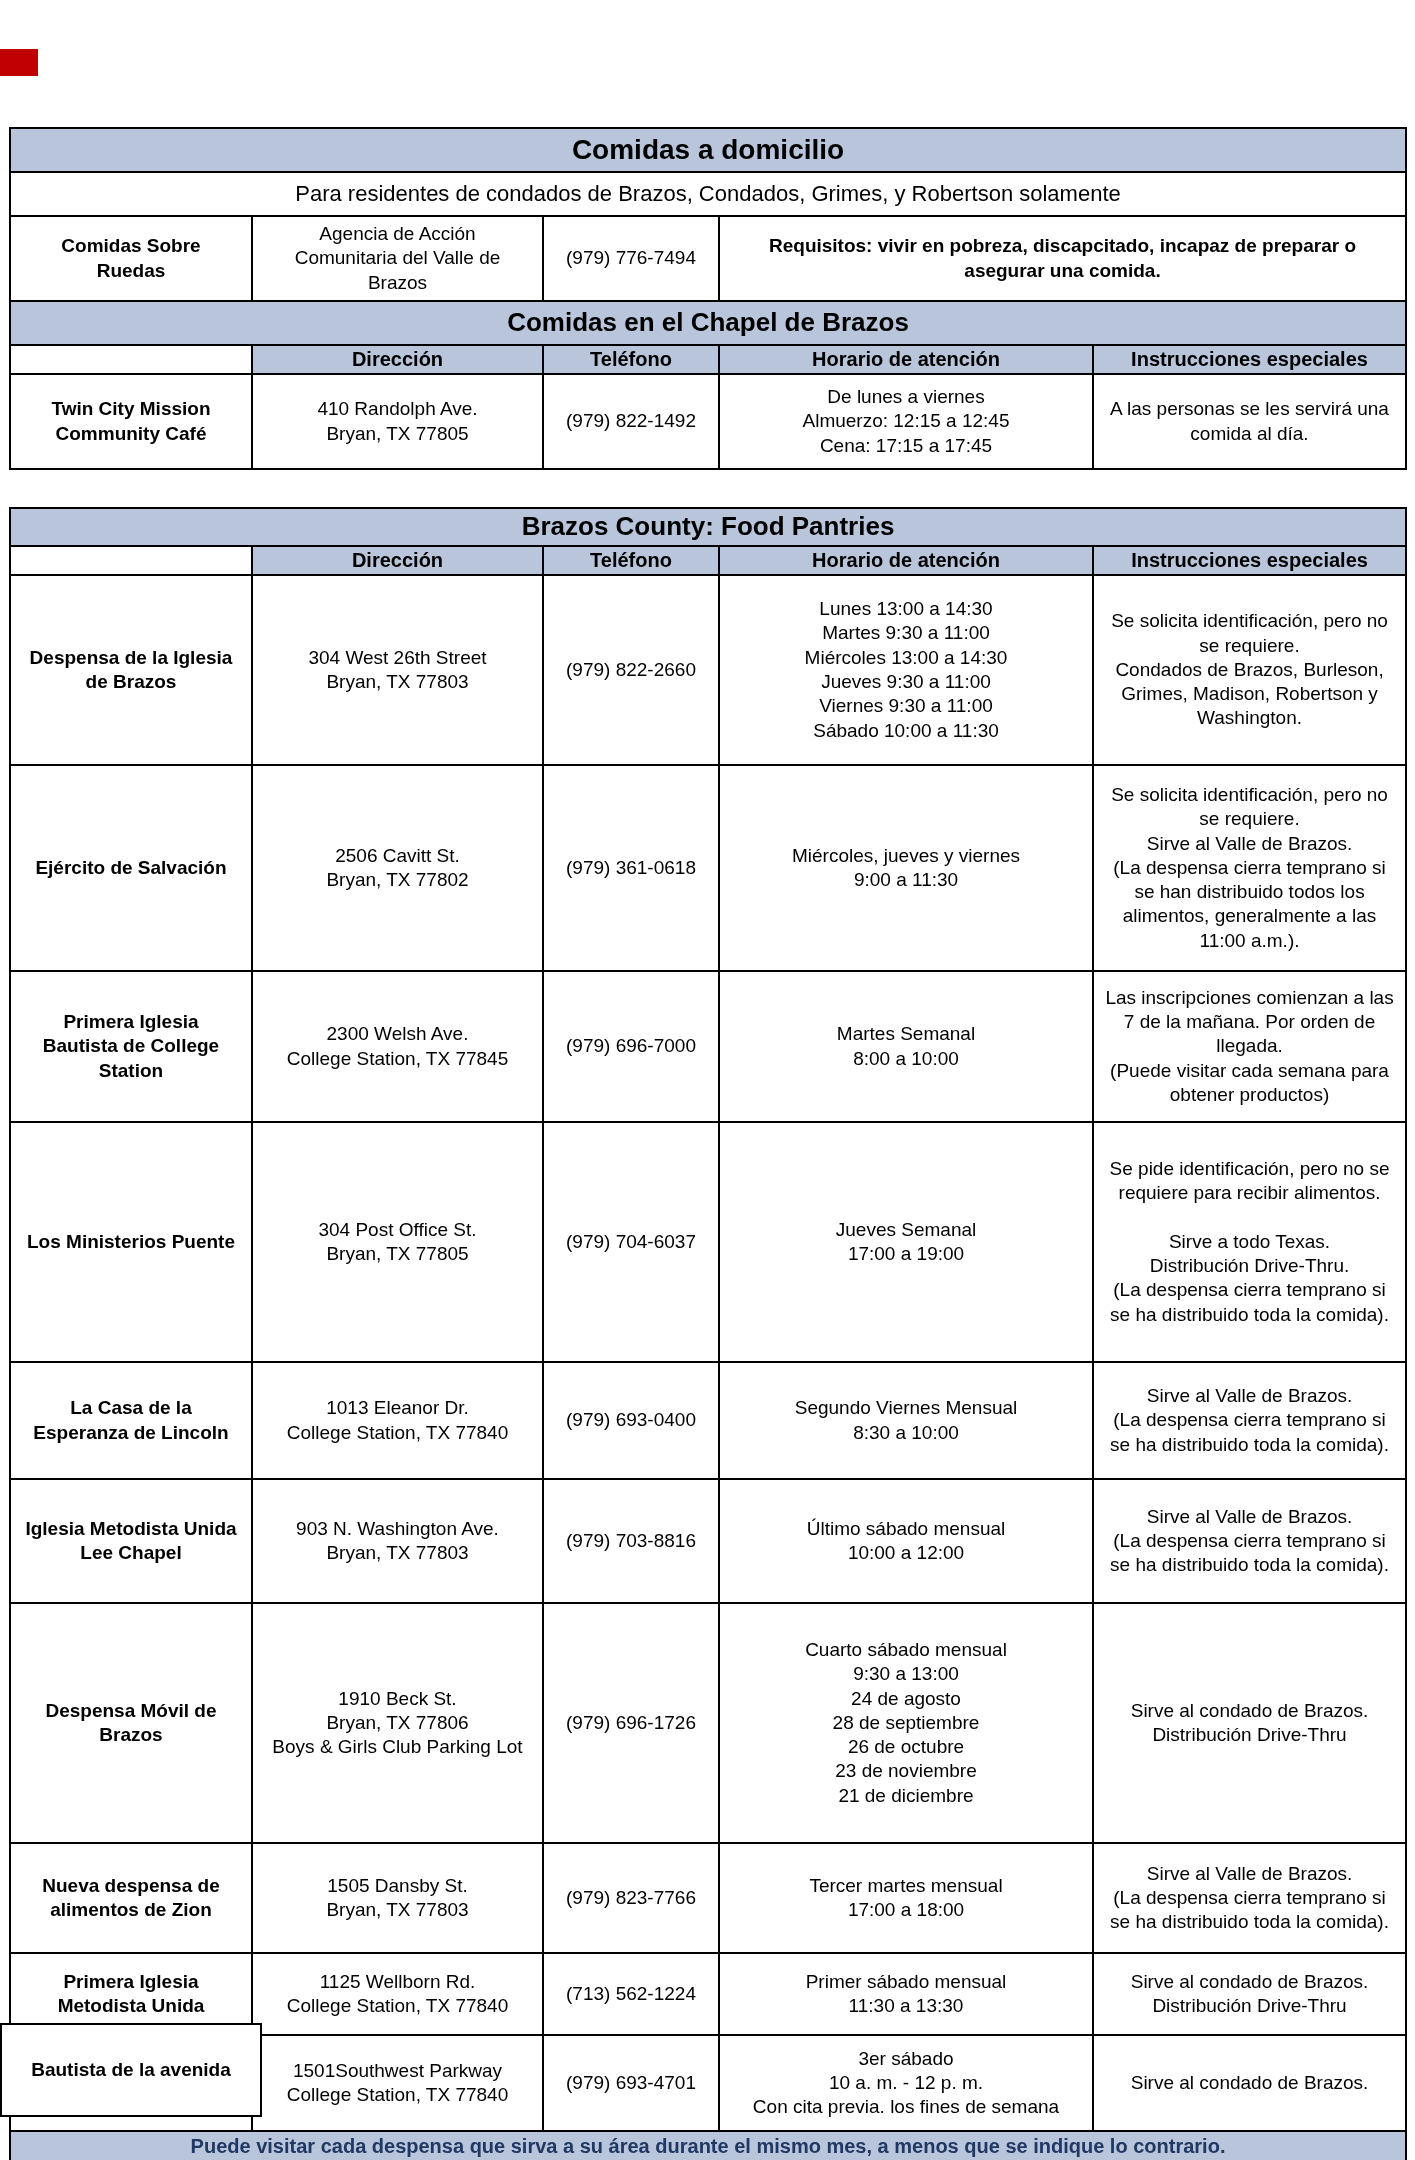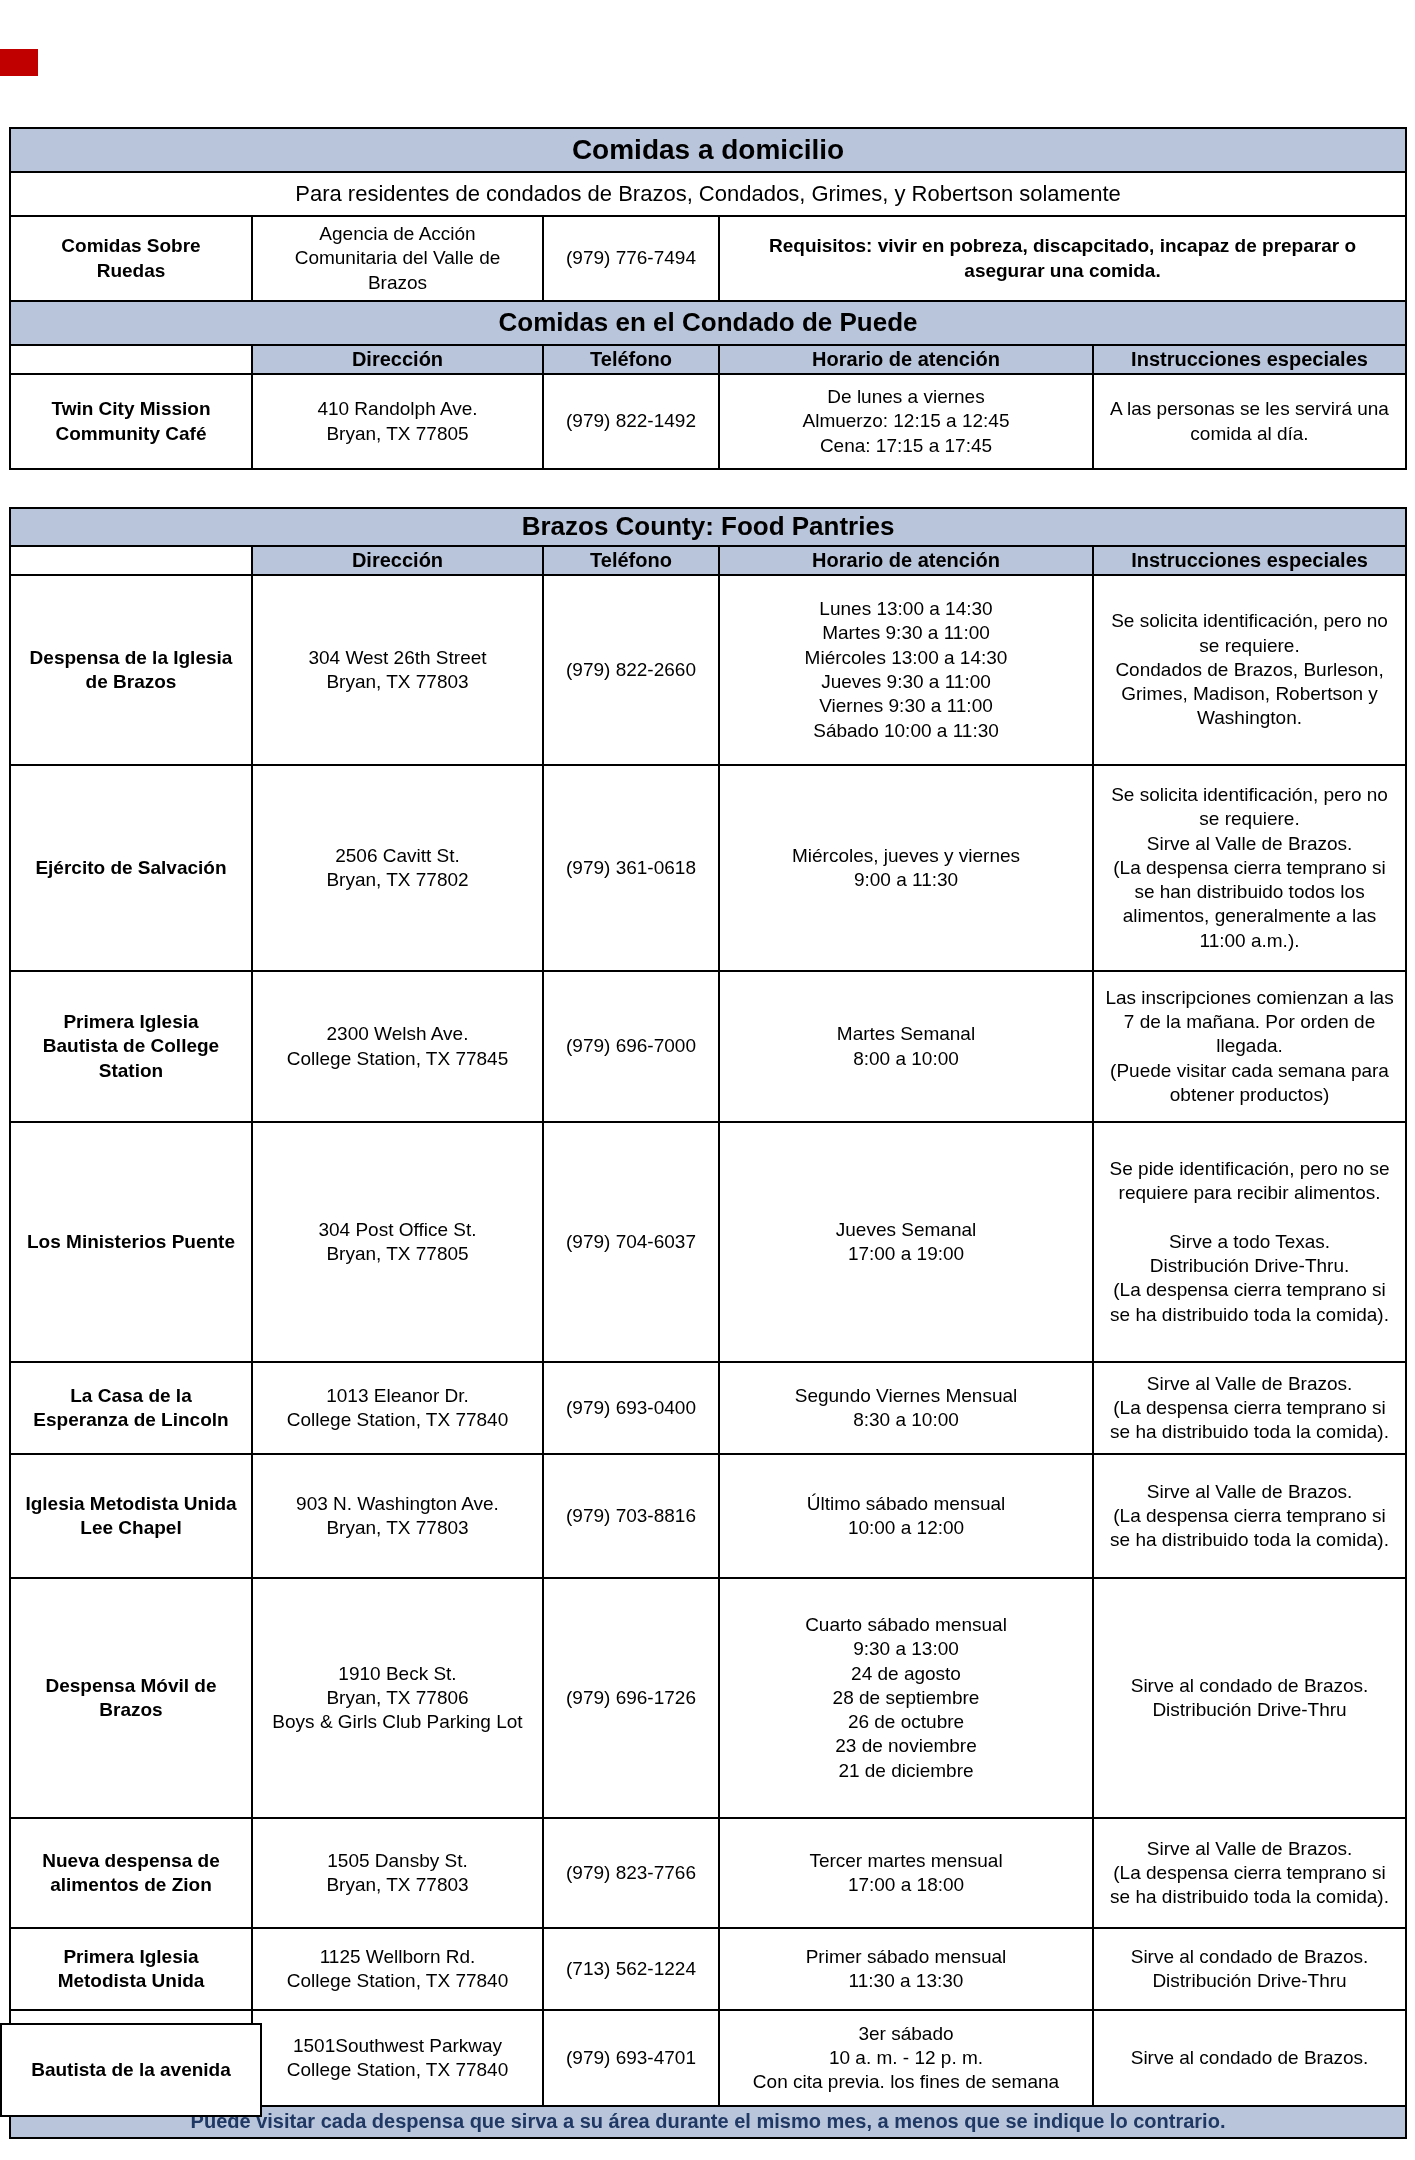--- a/index.html
+++ b/index.html
@@ -55,21 +55,21 @@
   .r-sec    { height: 44px; }
   .r-ch     { height: 29px; }
   .r-twin   { height: 95px; }
 
   .p-title  { height: 38px; }
   .p-ch     { height: 29px; }
   .p-r0 { height: 190px; }
   .p-r1 { height: 206px; }
   .p-r2 { height: 151px; }
   .p-r3 { height: 240px; }
-  .p-r4 { height: 92px; }
+  .p-r4 { height: 117px; }
   .p-r5 { height: 124px; }
   .p-r6 { height: 240px; }
   .p-r7 { height: 110px; }
   .p-r8 { height: 82px;  }
   .p-r9 { height: 96px;  }
   .p-footer { height: 32px; }
 
   .floating-name {
     position: absolute;
     left: -9px; top: 1896px;
@@ -107,21 +107,21 @@
       <tr class="r-wheels">
         <td class="name">Comidas Sobre
 Ruedas</td>
         <td>Agencia de Acción
 Comunitaria del Valle de
 Brazos</td>
         <td>(979) 776-7494</td>
         <td colspan="2" class="bold">Requisitos: vivir en pobreza, discapcitado, incapaz de preparar o asegurar una comida.</td>
       </tr>
       <tr class="r-sec">
-        <td colspan="5" class="bar title-sec">Comidas en el Condado de Puede</td>
+        <td colspan="5" class="bar title-sec">Comidas en el Chapel de Brazos</td>
       </tr>
       <tr class="r-ch">
         <td class="colhead colhead-blank"></td>
         <td class="colhead">Dirección</td>
         <td class="colhead">Teléfono</td>
         <td class="colhead">Horario de atención</td>
         <td class="colhead">Instrucciones especiales</td>
       </tr>
       <tr class="r-twin">
         <td class="name">Twin City Mission

